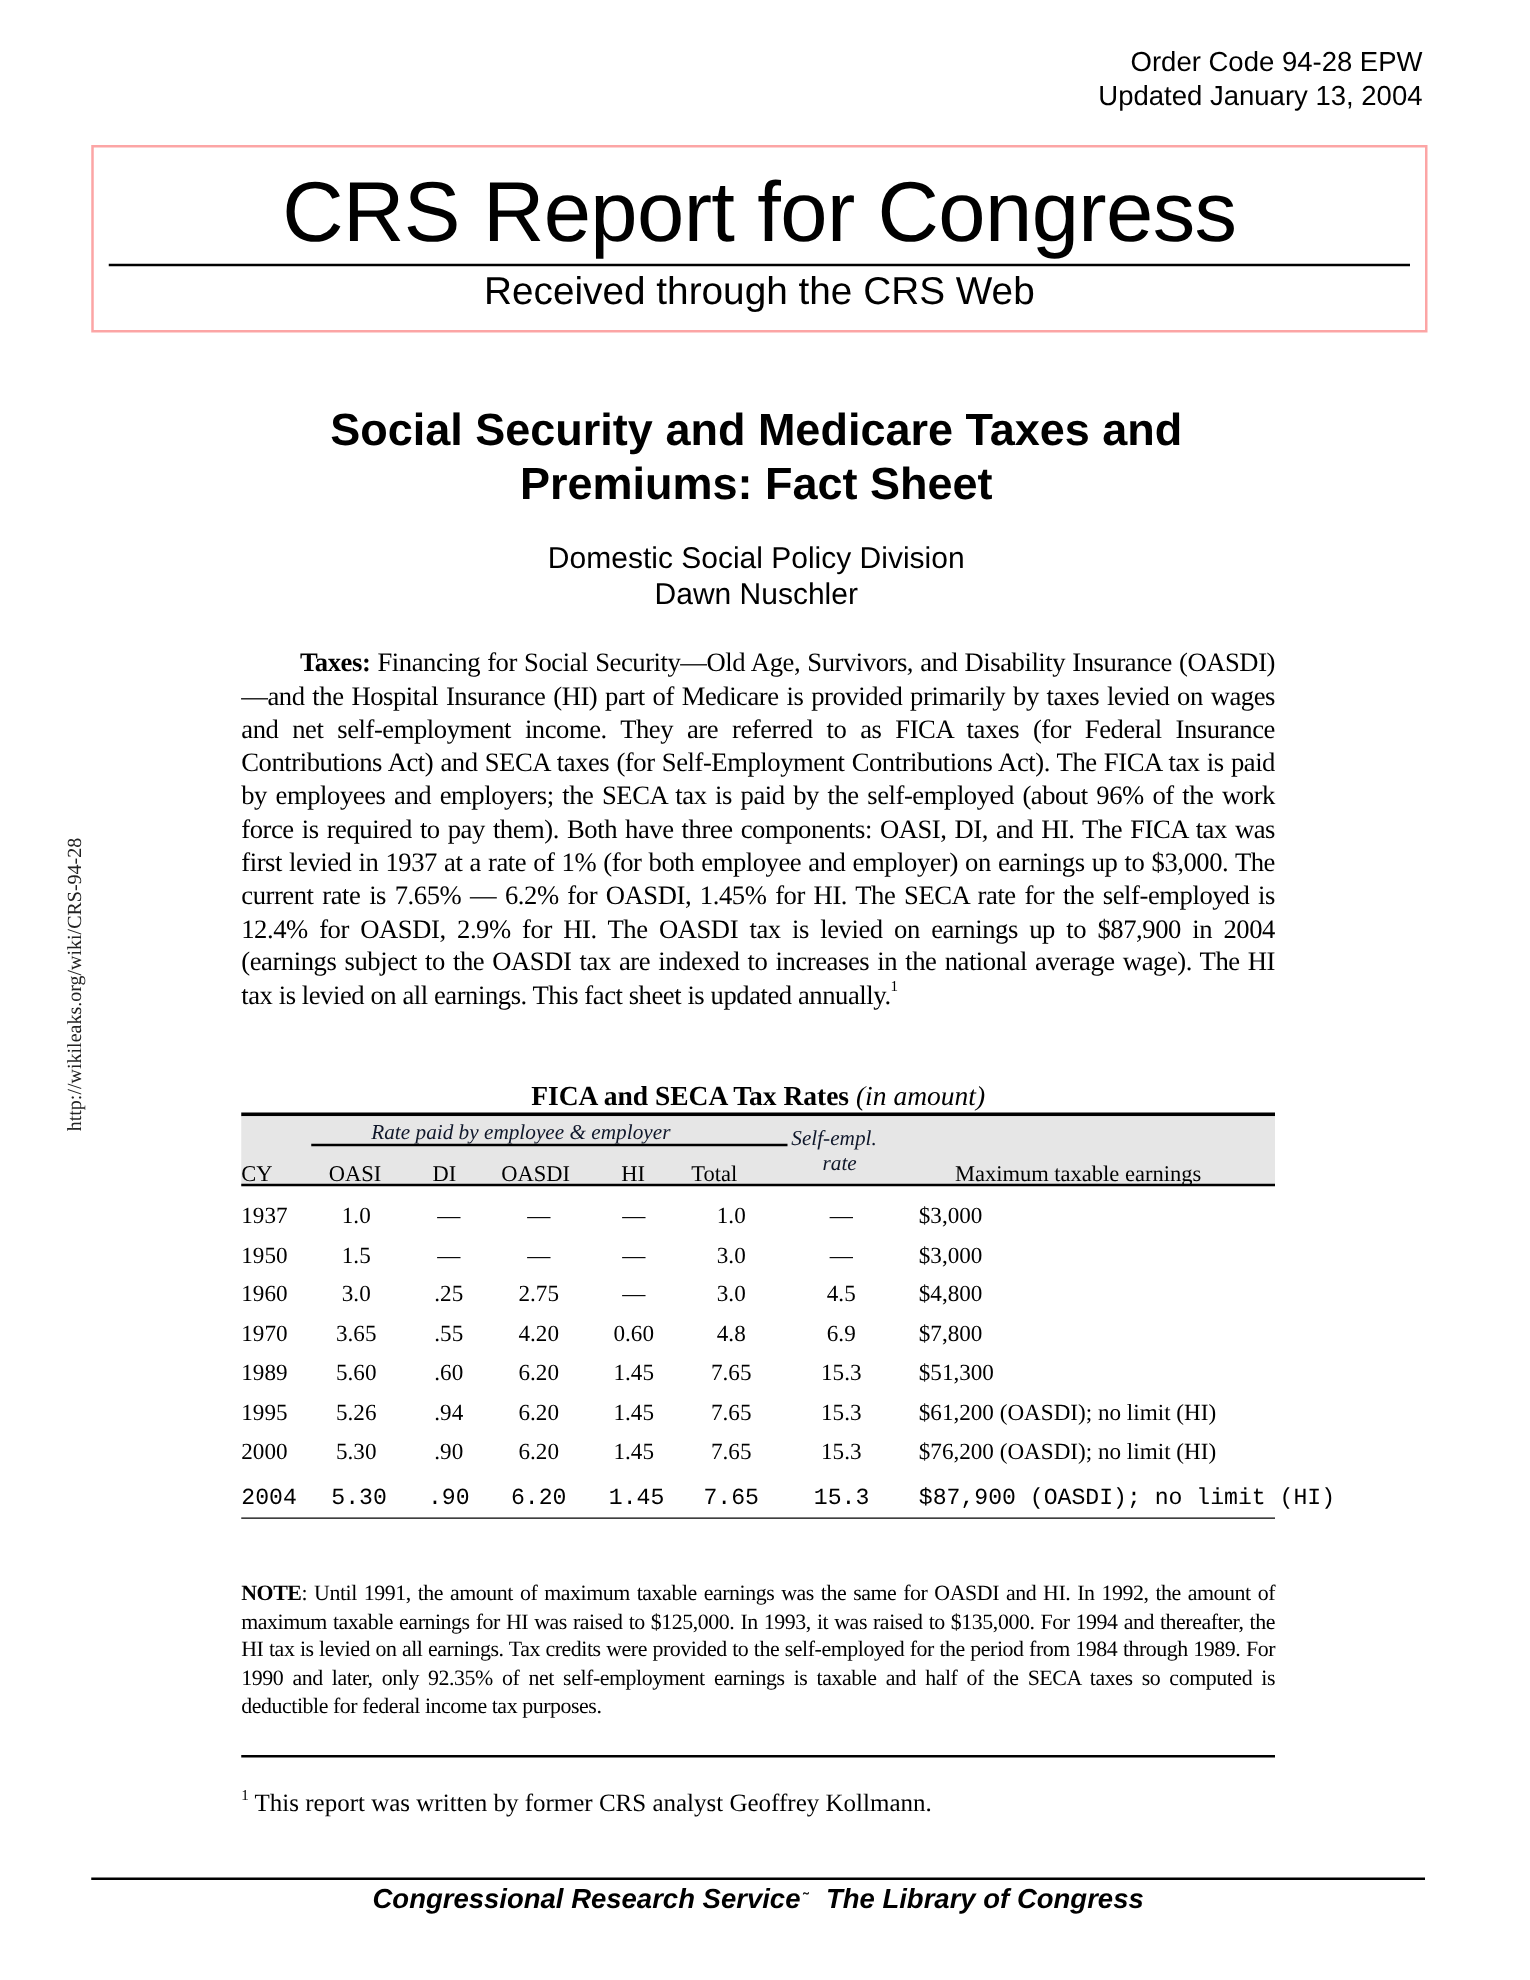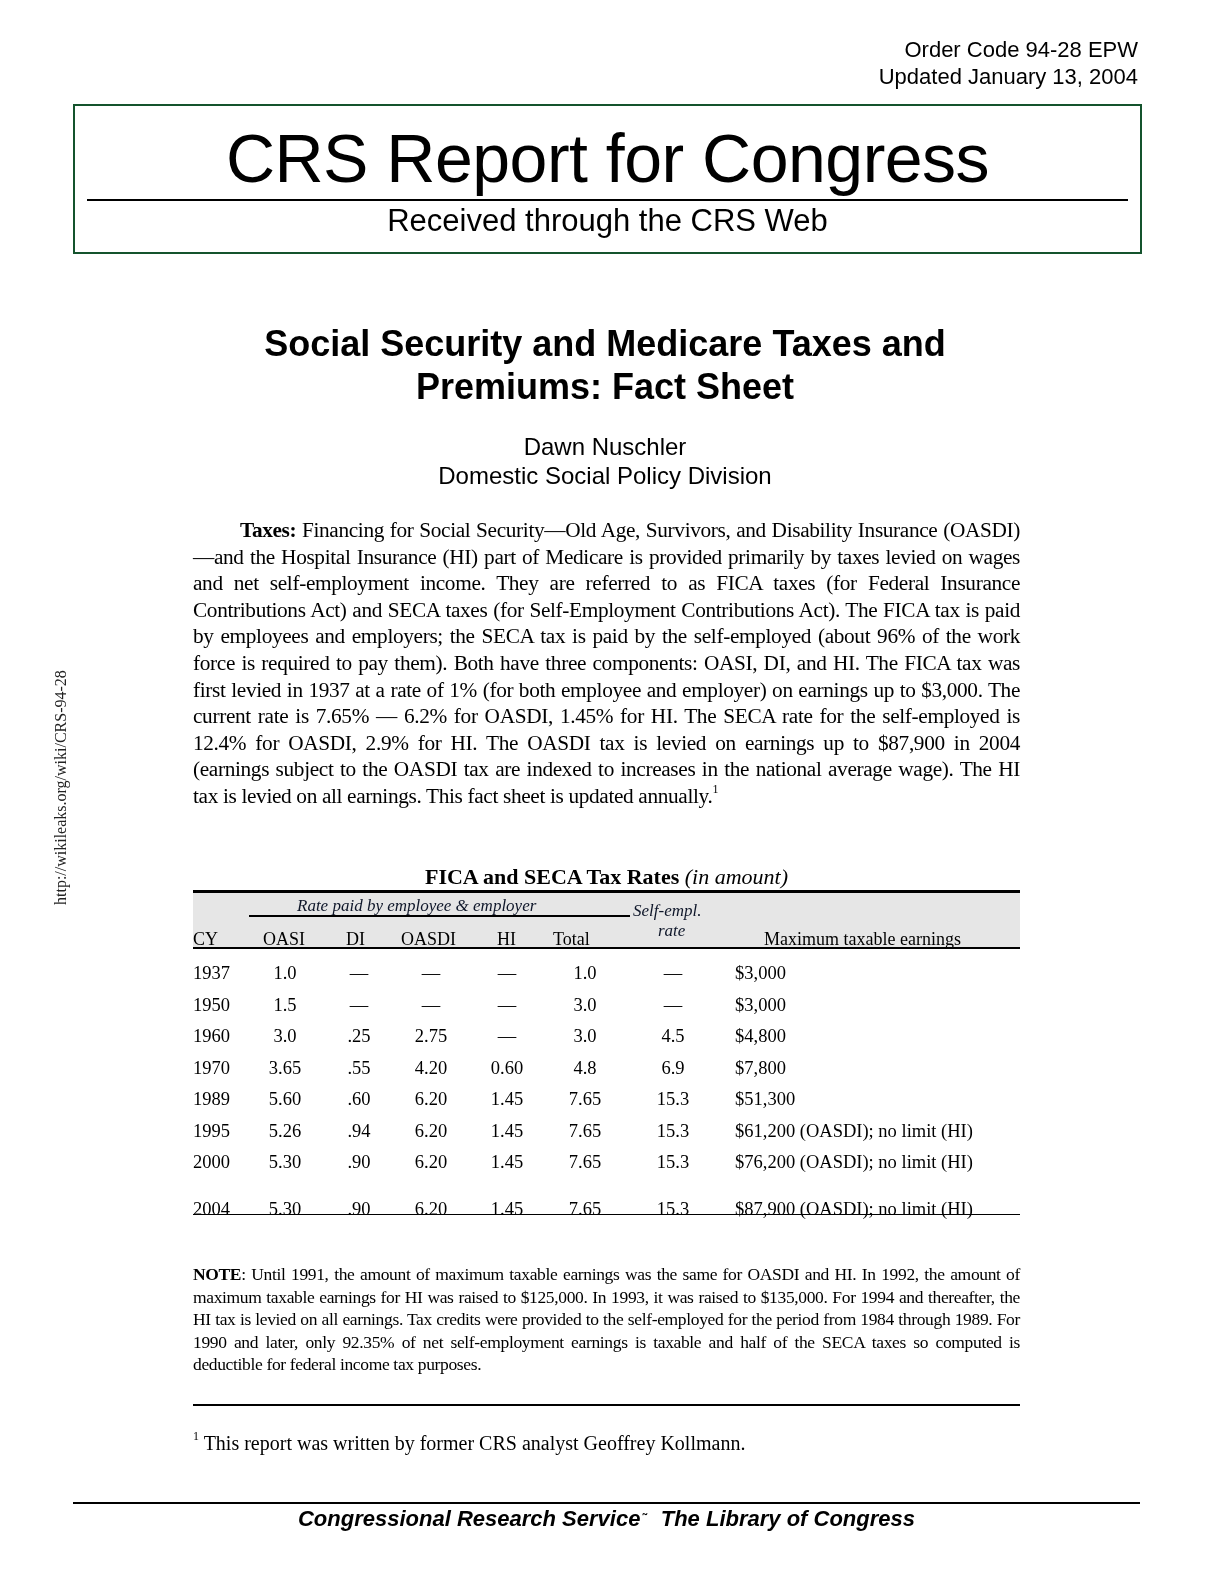--- a/index.html
+++ b/index.html
@@ -2,21 +2,21 @@
 <html><head>
 <meta charset="utf-8">
 <style>
   html, body { margin: 0; padding: 0; background: #ffffff; }
   body { width: 1224px; height: 1584px; position: relative; overflow: hidden; color: #000; }
   .sans { font-family: "Liberation Sans", "DejaVu Sans", sans-serif; }
   .serif { font-family: "Liberation Serif", "DejaVu Serif", serif; }
 
   #order-block { position: absolute; right: 86px; top: 36px; text-align: right; font-size: 22px; line-height: 27px; }
 
-  #title-box { position: absolute; left: 73px; top: 104px; width: 1065px; height: 146px; border: 2px solid #14532d; }
+  #title-box { position: absolute; left: 73px; top: 116px; width: 1065px; height: 146px; border: 2px solid #fca5a5; }
   #report-title { position: absolute; left: 0; right: 0; top: 14px; text-align: center; font-size: 68px; line-height: 76px; letter-spacing: -0.5px; }
   #title-rule { position: absolute; left: 12px; right: 12px; top: 93px; border-top: 2px solid #000; }
   #report-sub { position: absolute; left: 0; right: 0; top: 96px; text-align: center; font-size: 31px; line-height: 38px; }
 
   #doc-title { position: absolute; left: 150px; width: 910px; top: 322px; text-align: center; font-size: 36px; line-height: 43px; font-weight: bold; }
   #author { position: absolute; left: 150px; width: 910px; top: 432px; text-align: center; font-size: 24px; line-height: 29px; }
 
   #body-para { position: absolute; left: 193px; width: 827px; top: 517px; font-size: 21.3px; line-height: 26.6px; text-align: justify; text-indent: 47px; letter-spacing: -0.35px; }
   #body-para b { font-weight: bold; }
   sup { font-size: 12px; vertical-align: top; line-height: 12px; }
@@ -39,21 +39,21 @@
   .trow span { position: absolute; top: 6px; white-space: nowrap; }
   .c-cy { left: 0; }
   .c-oasi { left: 72px; width: 40px; text-align: center; }
   .c-di { left: 148px; width: 36px; text-align: center; }
   .c-oasdi { left: 214px; width: 48px; text-align: center; }
   .c-hi { left: 294px; width: 40px; text-align: center; }
   .c-total { left: 368px; width: 48px; text-align: center; }
   .c-self { left: 458px; width: 44px; text-align: center; }
   .c-max { left: 542px; }
   .trow.last { height: 36px; border-bottom: 1.5px solid #000; }
-  .trow.last span { top: 21px; }
+  .trow.last span { top: 10px; font-family: Liberation Mono, monospace; }
 
   #note { position: absolute; left: 193px; width: 827px; top: 1263px; font-size: 17.5px; line-height: 22.5px; text-align: justify; letter-spacing: -0.35px; }
   #note b { font-weight: bold; }
 
   #fn-rule { position: absolute; left: 193px; width: 827px; top: 1404px; border-top: 2px solid #000; }
   #footnote { position: absolute; left: 193px; top: 1430px; font-size: 20px; line-height: 26px; }
 
   #footer-rule { position: absolute; left: 73px; width: 1067px; top: 1502px; border-top: 2px solid #000; }
   #footer { position: absolute; left: 73px; width: 1067px; top: 1505px; text-align: center; font-size: 22px; line-height: 28px; font-style: italic; font-weight: bold; }
   #footer .tm { font-size: 13px; vertical-align: top; font-style: normal; margin: 0 14px 0 2px; }
@@ -71,22 +71,22 @@
   <div id="title-rule"></div>
   <div id="report-sub">Received through the CRS Web</div>
 </div>
 
 <div id="doc-title" class="sans">
   <div>Social Security and Medicare Taxes and</div>
   <div>Premiums: Fact Sheet</div>
 </div>
 
 <div id="author" class="sans">
+  <div>Domestic Social Policy Division</div>
   <div>Dawn Nuschler</div>
-  <div>Domestic Social Policy Division</div>
 </div>
 
 <div id="side-url" class="serif">http://wikileaks.org/wiki/CRS-94-28</div>
 
 <div id="body-para" class="serif"><b>Taxes:</b><span> Financing for Social Security—Old Age, Survivors, and Disability Insurance (OASDI)—and the Hospital Insurance (HI) part of Medicare is provided primarily by taxes levied on wages and net self-employment income.  They are referred to as FICA taxes (for Federal Insurance Contributions Act) and SECA taxes (for Self-Employment Contributions Act).  The FICA tax is paid by employees and employers; the SECA tax is paid by the self-employed (about 96% of the work force is required to pay them).  Both have three components:  OASI, DI, and HI.  The FICA tax was first levied in 1937 at a rate of 1% (for both employee and employer) on earnings up to $3,000.  The current rate is 7.65% — 6.2% for OASDI, 1.45% for HI.  The SECA rate for the self-employed is 12.4% for OASDI, 2.9% for HI.  The OASDI tax is levied on earnings up to $87,900 in 2004 (earnings subject to the OASDI tax are indexed to increases in the national average wage).  The HI tax is levied on all earnings.  This fact sheet is updated annually.</span><sup>1</sup></div>
 
 <div id="table-caption" class="serif">
   <span class="cap-bold">FICA and SECA Tax Rates</span>
   <span class="cap-it">(in amount)</span>
 </div>

